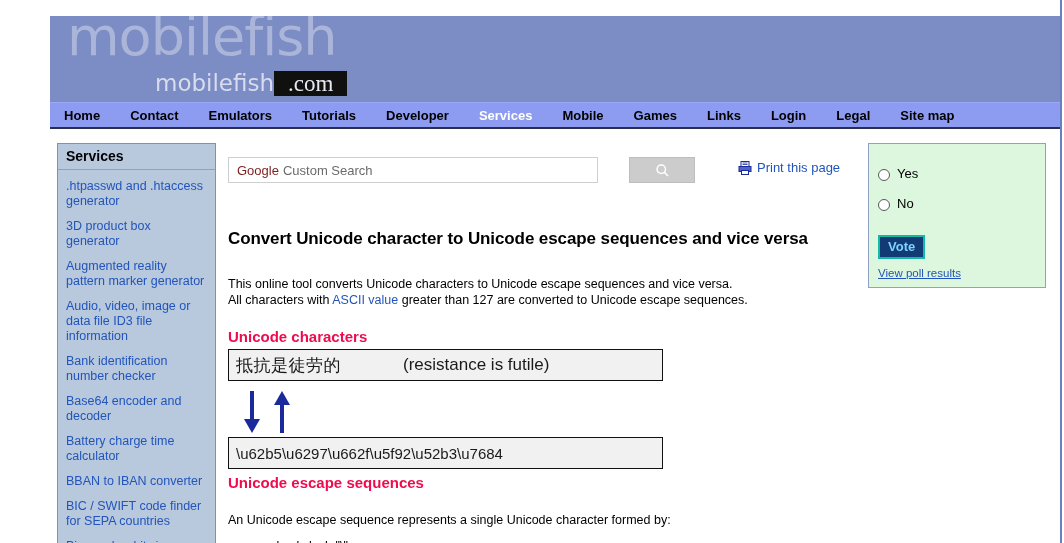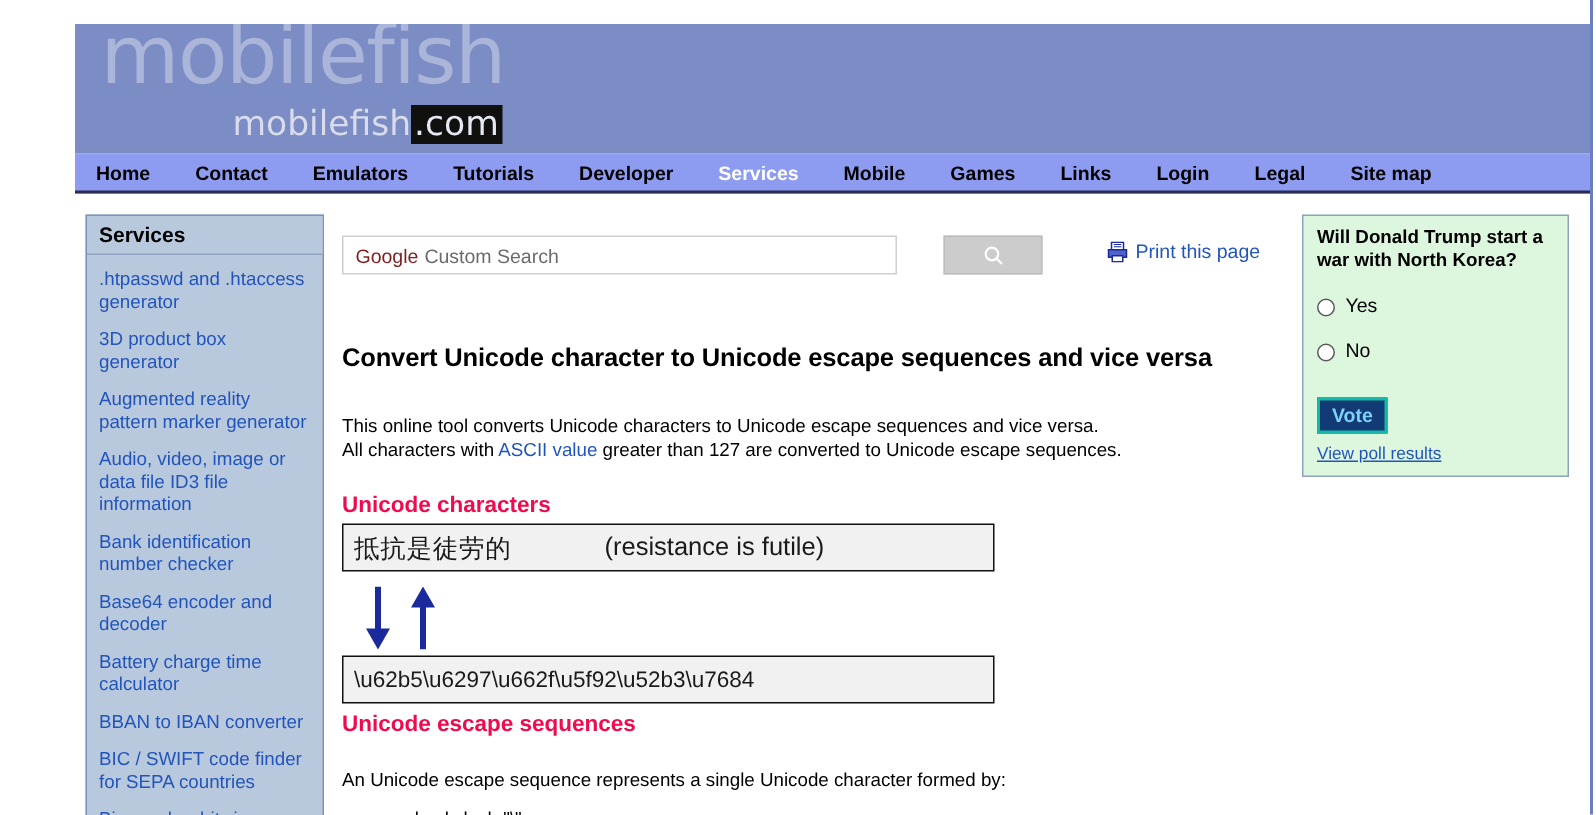--- a/index.html
+++ b/index.html
@@ -54,21 +54,22 @@
     top: 56px;
     font-size: 23px;
     color: #d8dcec;
     font-family: "DejaVu Sans", sans-serif;
     line-height: 1;
     white-space: nowrap;
   }
   .logo-small .dotcom {
     background: #10100f;
     color: #e6e9f4;
-    padding: 0 2px;
+    padding: 0 14px;
+    font-family: Liberation Serif, serif;
   }
 
   
   .navbar {
     height: 27px;
     background: #8d9cf0;
     border-top: 1px solid #9aa8f5;
     border-bottom: 2px solid #2a2d52;
     display: flex;
     align-items: center;
@@ -401,21 +402,20 @@
       <div class="field-label" style="margin-top:5px">Unicode escape sequences</div>
 
       <div class="body-text">An Unicode escape sequence represents a single Unicode character formed by:</div>
       <ul class="bullets">
         <li>a backslash "\"</li>
       </ul>
 
     </div>
 
     <div class="poll">
-      <div class="poll-question">Will Donald Trump start a war with North Korea?</div>
       <div class="poll-option">
         <span class="radio"></span>
         <span>Yes</span>
       </div>
       <div class="poll-option">
         <span class="radio"></span>
         <span>No</span>
       </div>
       <div class="vote-btn">Vote</div>
       <a class="poll-results">View poll results</a>

